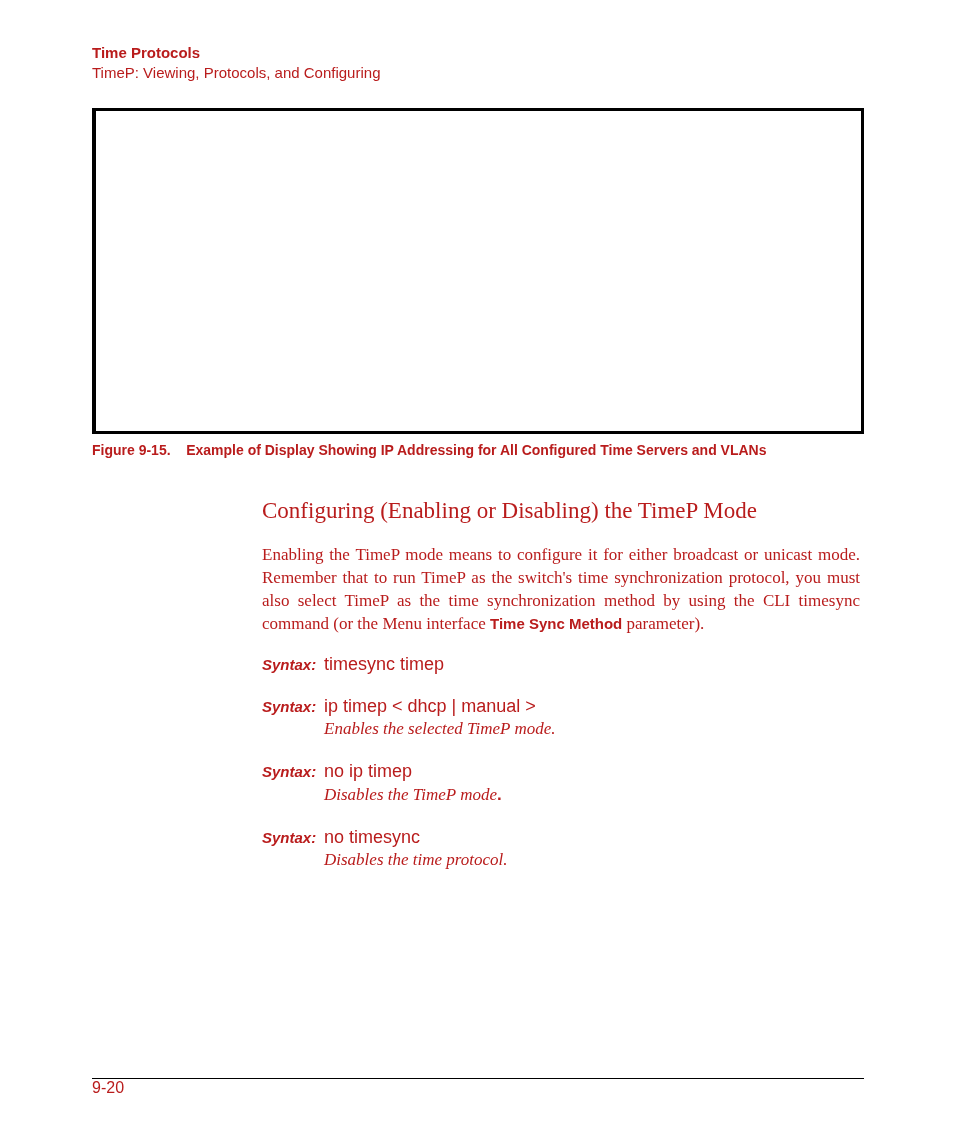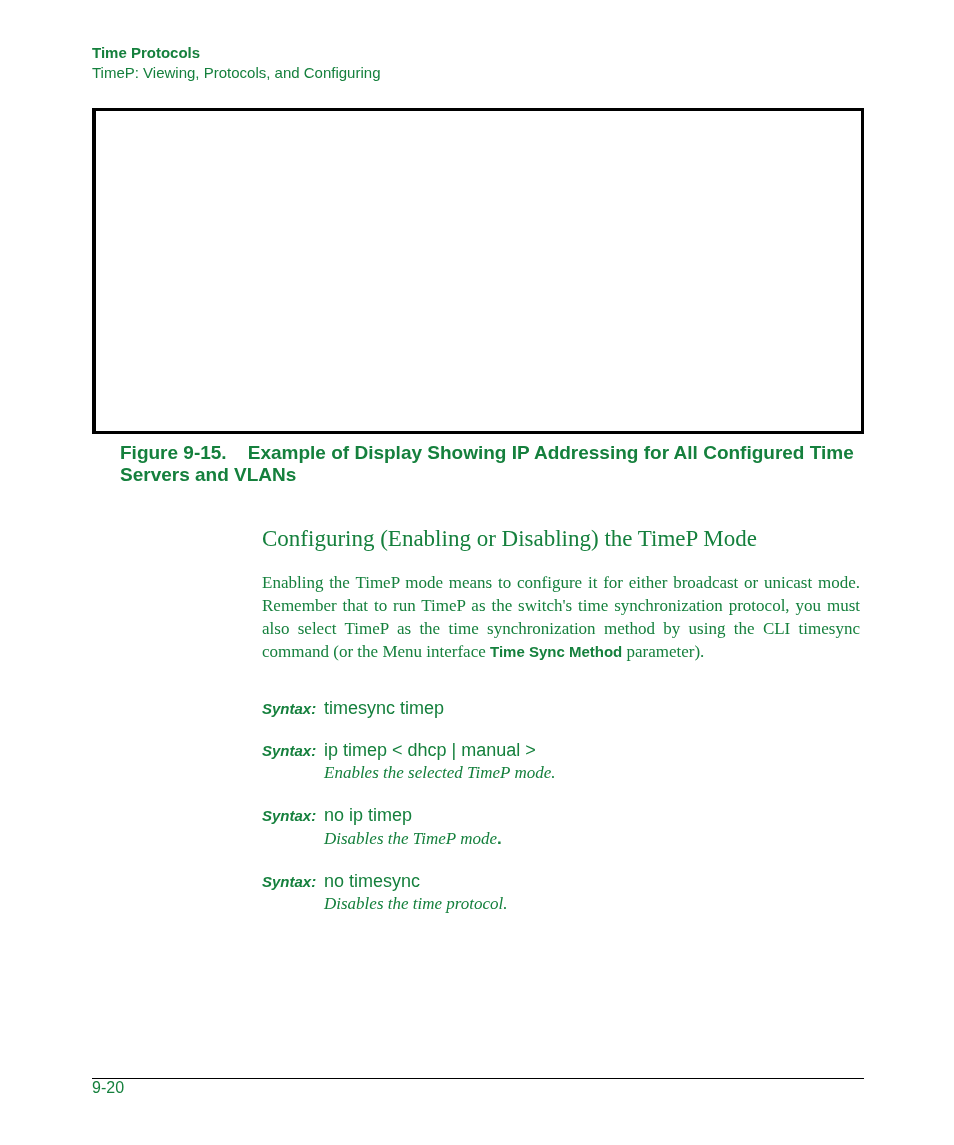--- a/index.html
+++ b/index.html
@@ -8,61 +8,60 @@
     background: #fff;
     width: 954px;
   }
   .page {
     width: 954px;
     height: 1145px;
     position: relative;
     box-sizing: border-box;
     padding: 43px 90px 0 92px;
     font-family: "Times New Roman", Times, serif;
-    color: #15803d;
+    color: #b91c1c;
   }
   .running-head {
     font-family: Arial, Helvetica, sans-serif;
     font-size: 15px;
     line-height: 1.3;
     margin-bottom: 26px;
   }
   .running-head .chap {
     font-weight: bold;
   }
   .figure-frame {
     border: 3px solid #000;
     border-left-width: 4px;
     height: 320px;
     margin: 0 0 8px 0;
     background: #fff;
   }
   .figure-caption {
     font-family: Arial, Helvetica, sans-serif;
     font-weight: bold;
-    font-size: 19px;
+    font-size: 14px;
     margin-bottom: 40px;
-    margin-left: 28px;
   }
   .body-col {
     margin-left: 170px;
     margin-right: 4px;
   }
   .h2 {
     font-family: "Century Schoolbook", "New Century Schoolbook", "Times New Roman", serif;
     font-size: 23px;
     font-weight: 400;
     margin-bottom: 20px;
   }
   .para {
     font-family: "Century Schoolbook", "New Century Schoolbook", "Times New Roman", serif;
     font-size: 17px;
     line-height: 1.35;
     text-align: justify;
-    margin-bottom: 32px;
+    margin-bottom: 16px;
   }
   .para .bold-sans {
     font-family: Arial, Helvetica, sans-serif;
     font-weight: bold;
     font-size: 15px;
   }
   .syntax-block {
     margin-bottom: 18px;
     font-size: 17px;
     line-height: 1.35;

